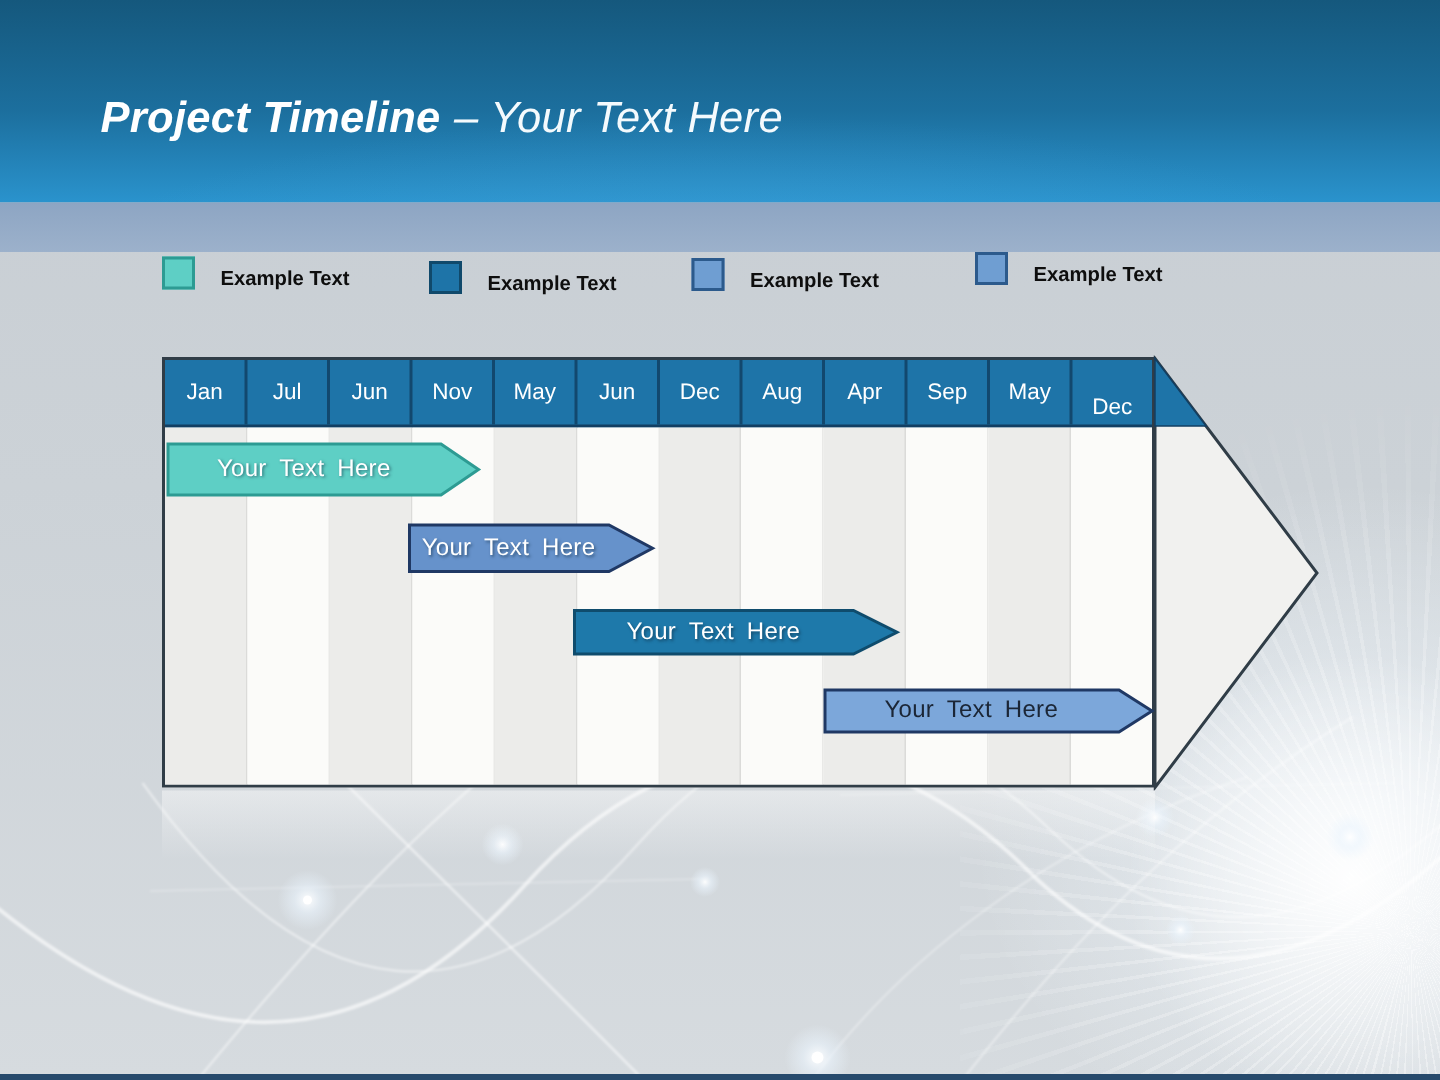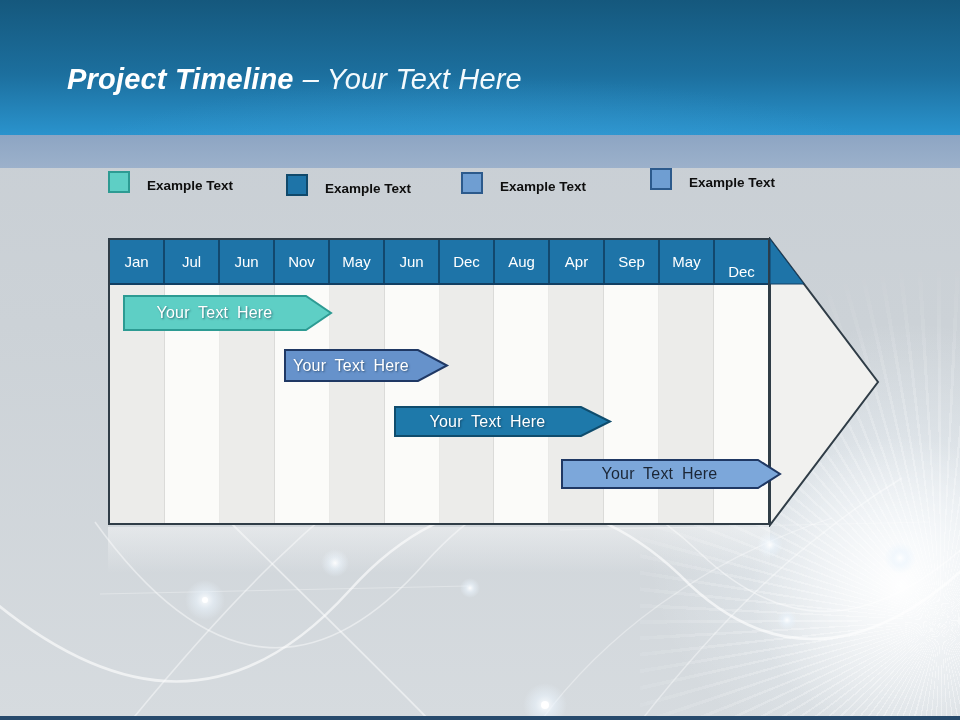--- a/index.html
+++ b/index.html
@@ -81,21 +81,21 @@
   }
   .month-cell:last-child{border-right:none;margin-top:20px;}
   .timeline-grid{display:flex;flex:1 1 auto;}
   .grid-column{flex:1 1 0;border-right:1px solid rgba(0,0,0,0.07);}
   .grid-column:last-child{border-right:none;}
   .grid-column:nth-child(odd){background:#ececea;}
   .grid-column:nth-child(even){background:#fbfbf9;}
   
   .arrow-tip{position:absolute;left:769px;top:237px;pointer-events:none;}
   
-  .task-bar{position:absolute;margin-left:12px;}
+  .task-bar{position:absolute;}
   .task-bar svg{position:absolute;left:0;top:0;overflow:visible;}
   .task-bar .bar-label{
     position:absolute;top:0;left:0;text-align:center;white-space:nowrap;
     font-size:16px;word-spacing:4px;letter-spacing:0.2px;
   }
   .shadowed{text-shadow:1px 1px 2px rgba(15,40,60,0.55);}
   .tb-0{left:111px;top:295px;width:210px;height:36px;}
   .tb-0 .bar-label{width:183px;line-height:36px;}
   .tb-1{left:272px;top:349px;width:165px;height:33px;}
   .tb-1 .bar-label{width:134px;line-height:33px;}

